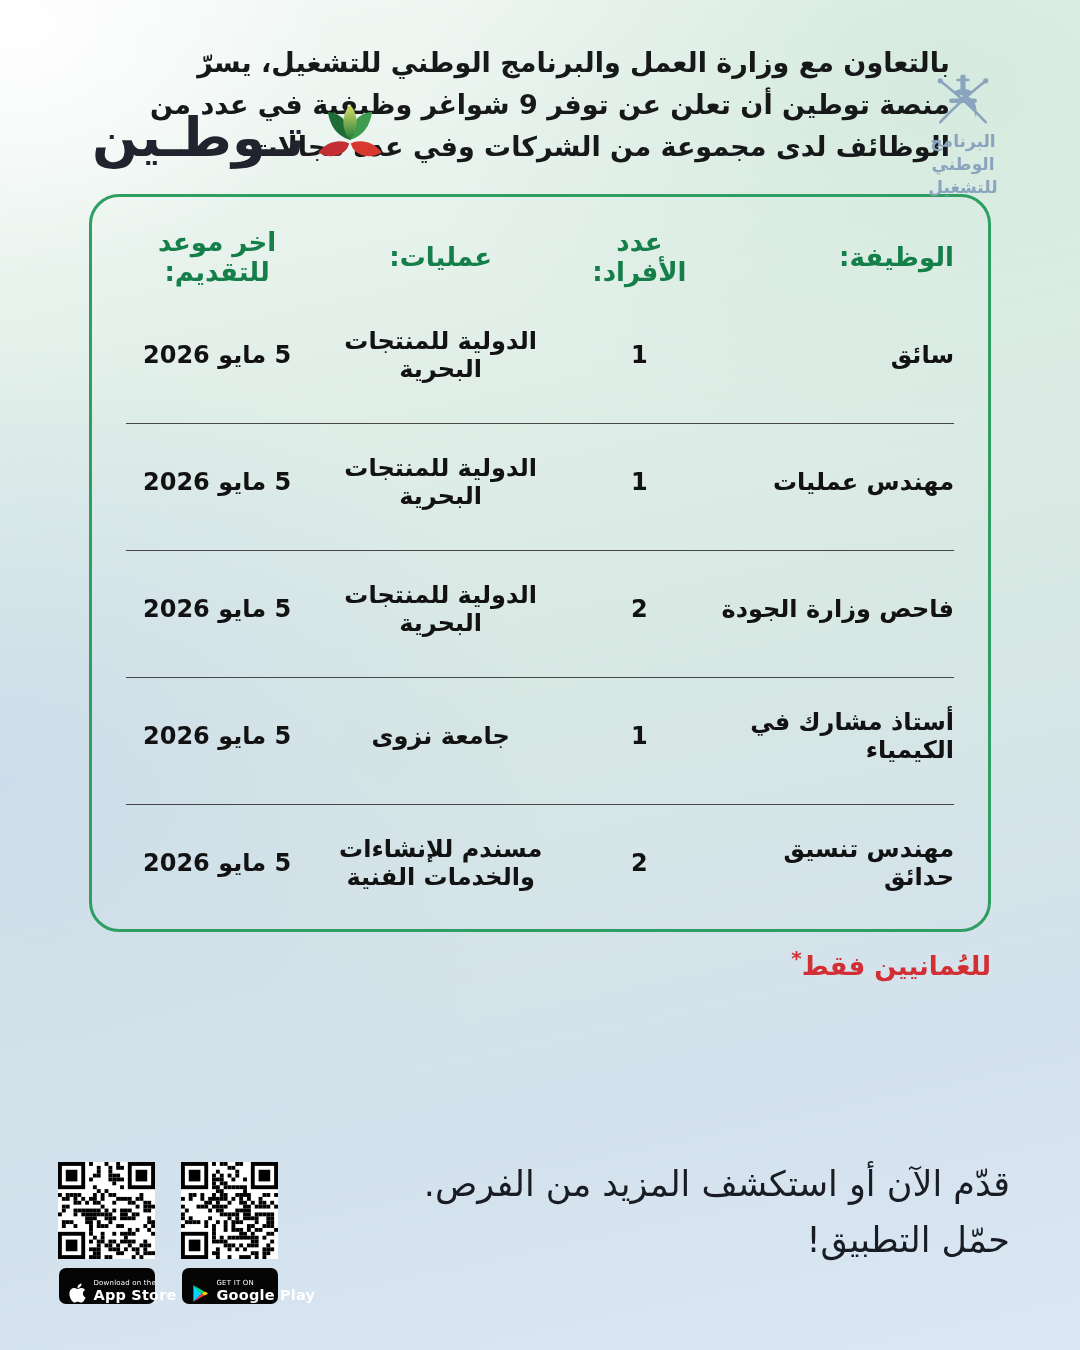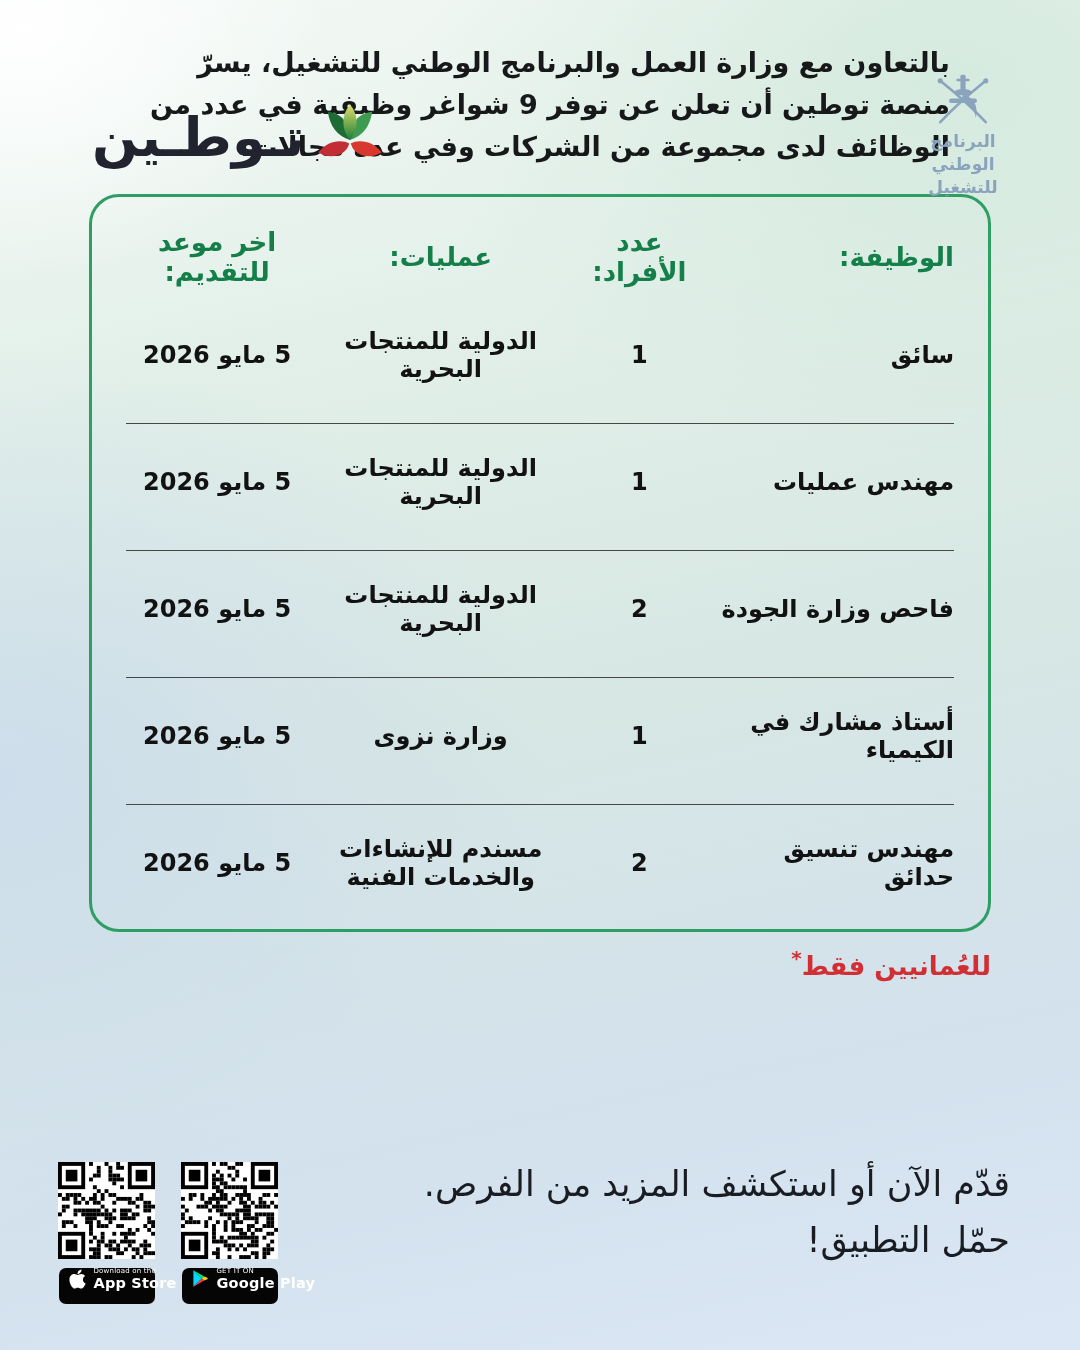--- a/index.html
+++ b/index.html
@@ -48,21 +48,21 @@
   .note{ width:902px; margin:14px auto 0; direction:rtl; text-align:left; }
   .note-inner{ direction:rtl; display:inline-block; color:#d22f35; font-size:26px; font-weight:700; float:right;}
   .note sup{ font-size:20px; }
   
   .footer{ position:absolute; left:58px; right:70px; bottom:46px;
            display:flex; justify-content:space-between; align-items:flex-end; direction:ltr; }
   .qr-group{ display:flex; gap:26px; }
   .qr-col{ display:flex; flex-direction:column; align-items:center; gap:9px; }
   .qr{ width:97px; height:97px; background:#fff; }
   .badge{ width:96px; height:36px; background:#050505; border-radius:7px;
-          display:flex; align-items:flex-start; padding:0 9px; gap:7px; }
+          display:flex; align-items:flex-end; padding:0 9px; gap:7px; }
   .badge .txt{ display:flex; flex-direction:column; color:#fff; line-height:1.1; }
   .badge .small{ font-size:7px; letter-spacing:.2px; }
   .badge .big{ font-size:14.5px; font-weight:700; letter-spacing:.2px; white-space:nowrap; }
   .badge svg{ flex:0 0 auto; }
   .cta{ direction:rtl; text-align:right; color:#191c22; font-size:35px; line-height:1.6; margin-bottom:36px;}
   .cta .l1{ font-weight:500; }
   .cta .l2{ font-weight:400; }
 </style>
 </head>
 <body>
@@ -145,21 +145,21 @@
         </tr>
         <tr>
           <td class="col-job">فاحص وزارة الجودة</td>
           <td class="col-count">2</td>
           <td class="col-org">الدولية للمنتجات البحرية</td>
           <td class="col-date">5 مايو 2026</td>
         </tr>
         <tr>
           <td class="col-job">أستاذ مشارك في الكيمياء</td>
           <td class="col-count">1</td>
-          <td class="col-org">وزارة نزوى</td>
+          <td class="col-org">جامعة نزوى</td>
           <td class="col-date">5 مايو 2026</td>
         </tr>
         <tr>
           <td class="col-job">مهندس تنسيق حدائق</td>
           <td class="col-count">2</td>
           <td class="col-org">مسندم للإنشاءات والخدمات الفنية</td>
           <td class="col-date">5 مايو 2026</td>
         </tr>
       </tbody>
     </table>

